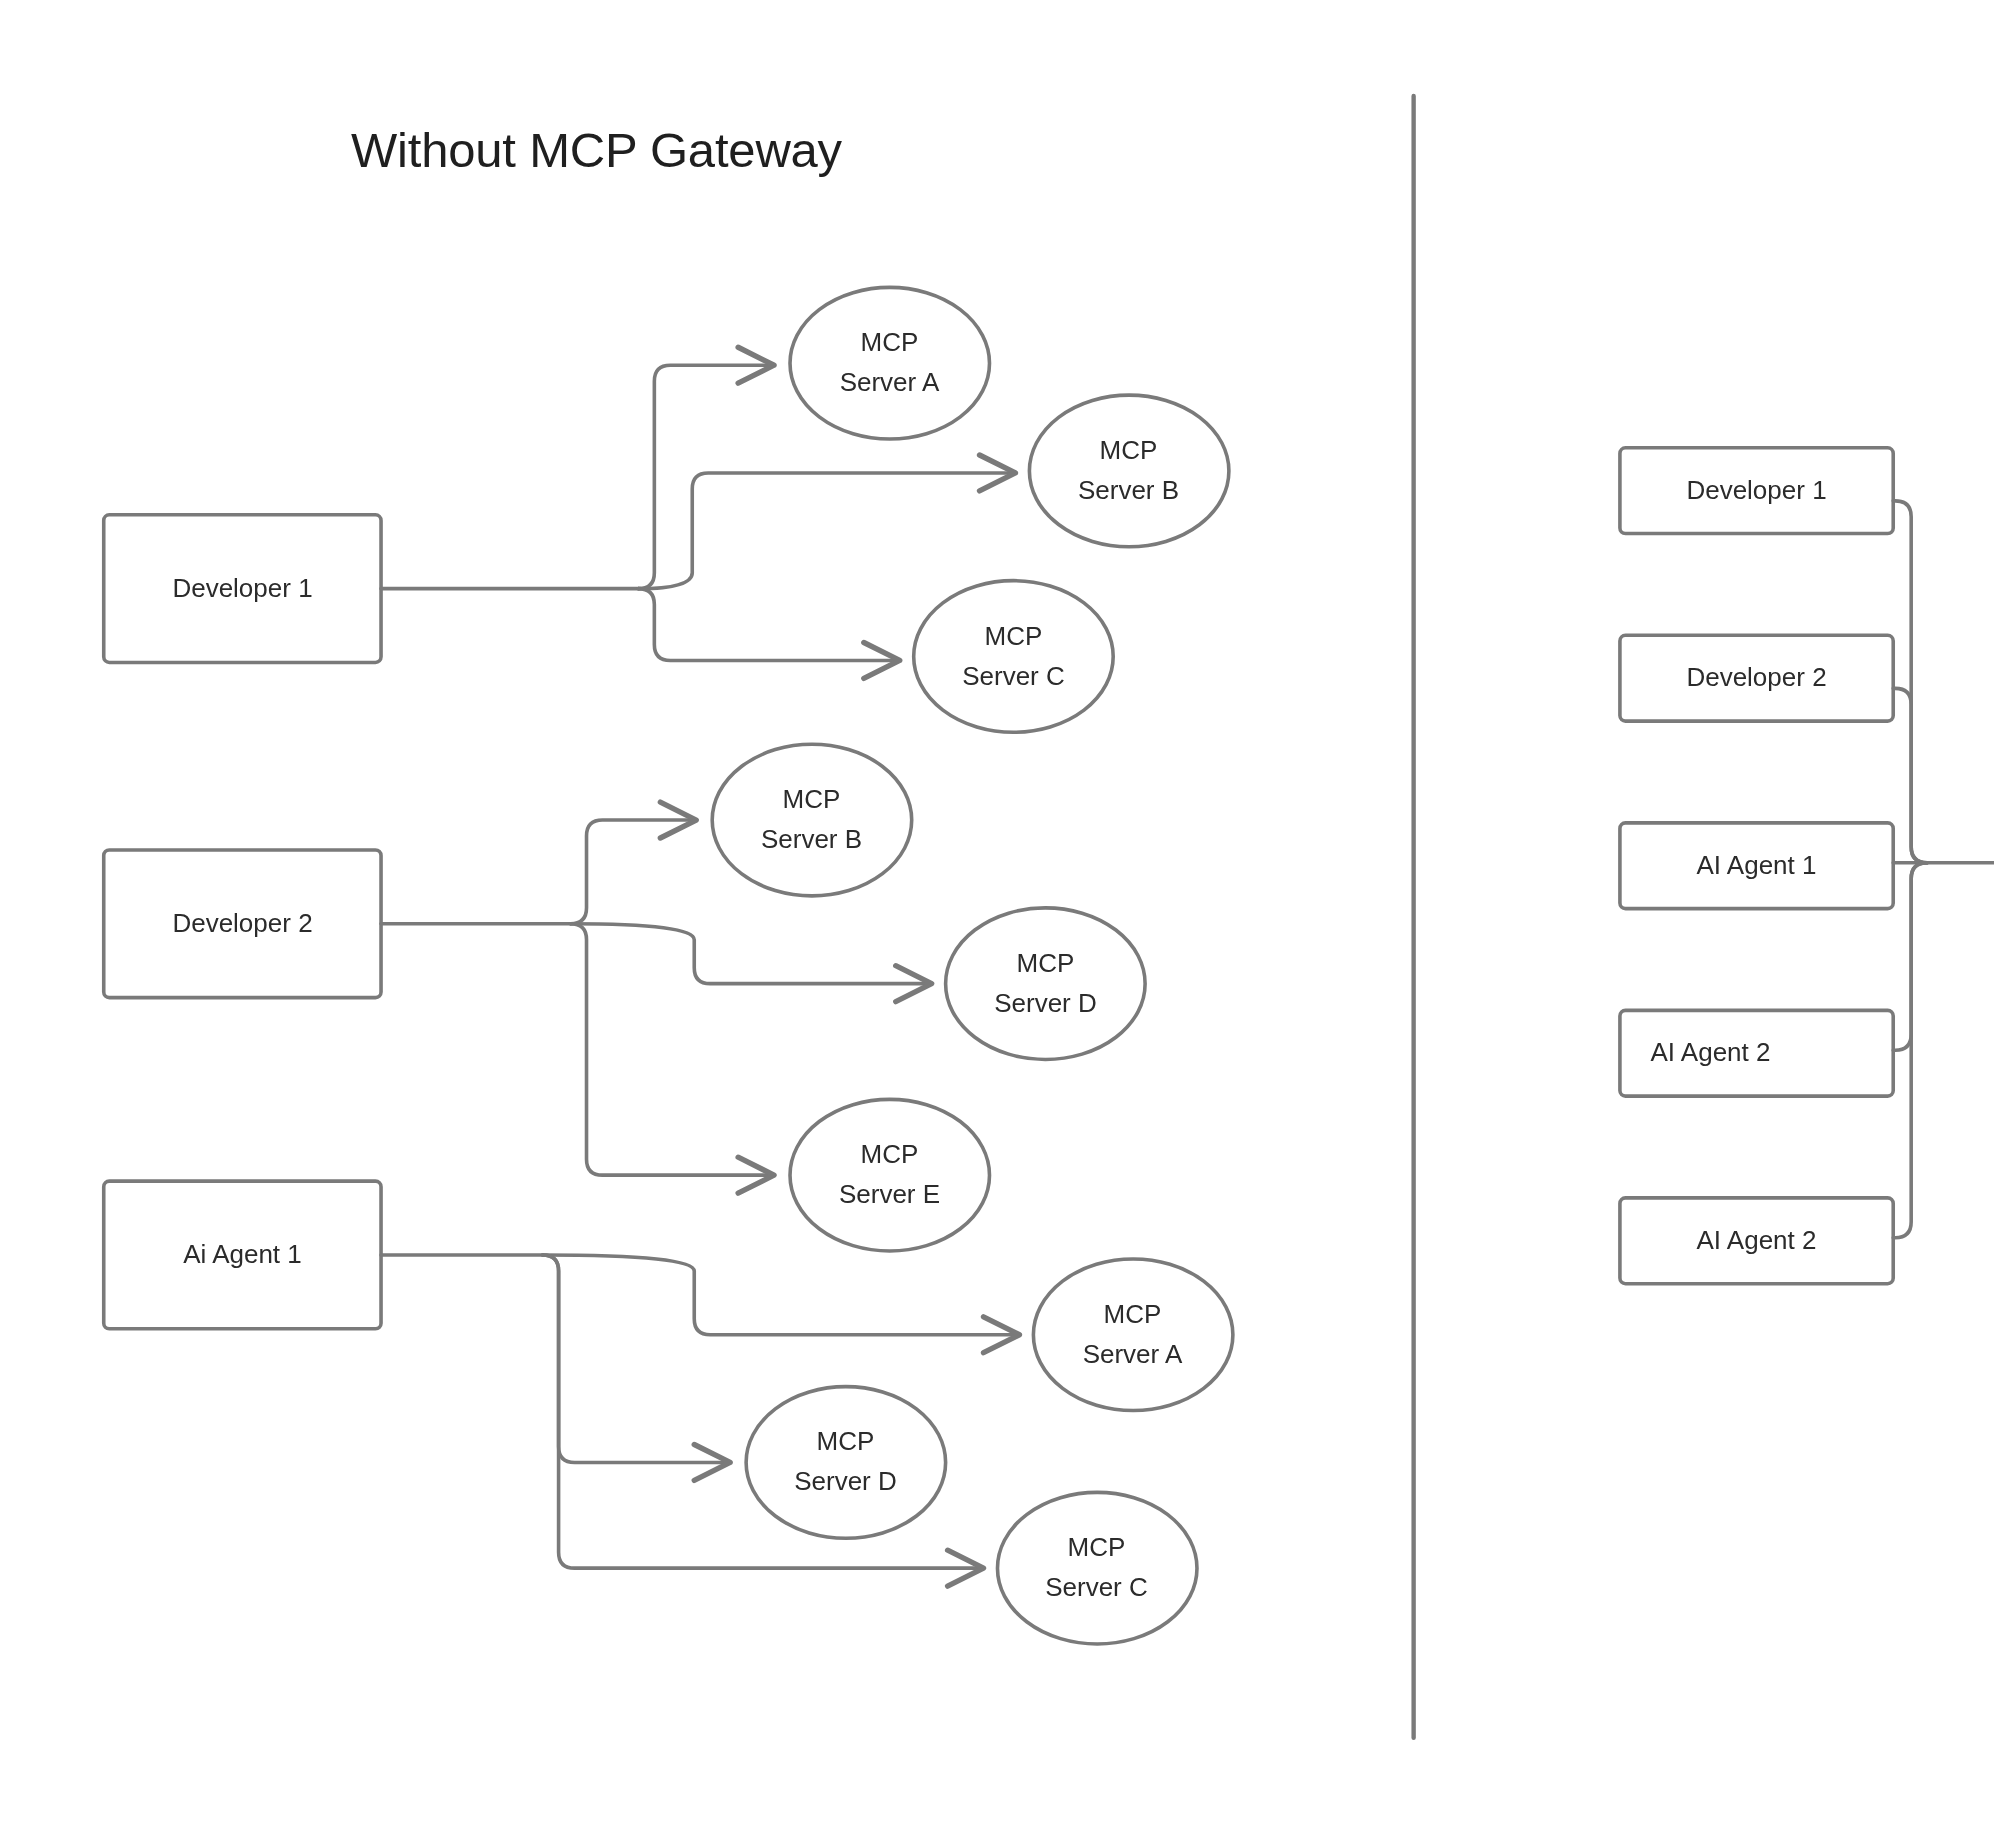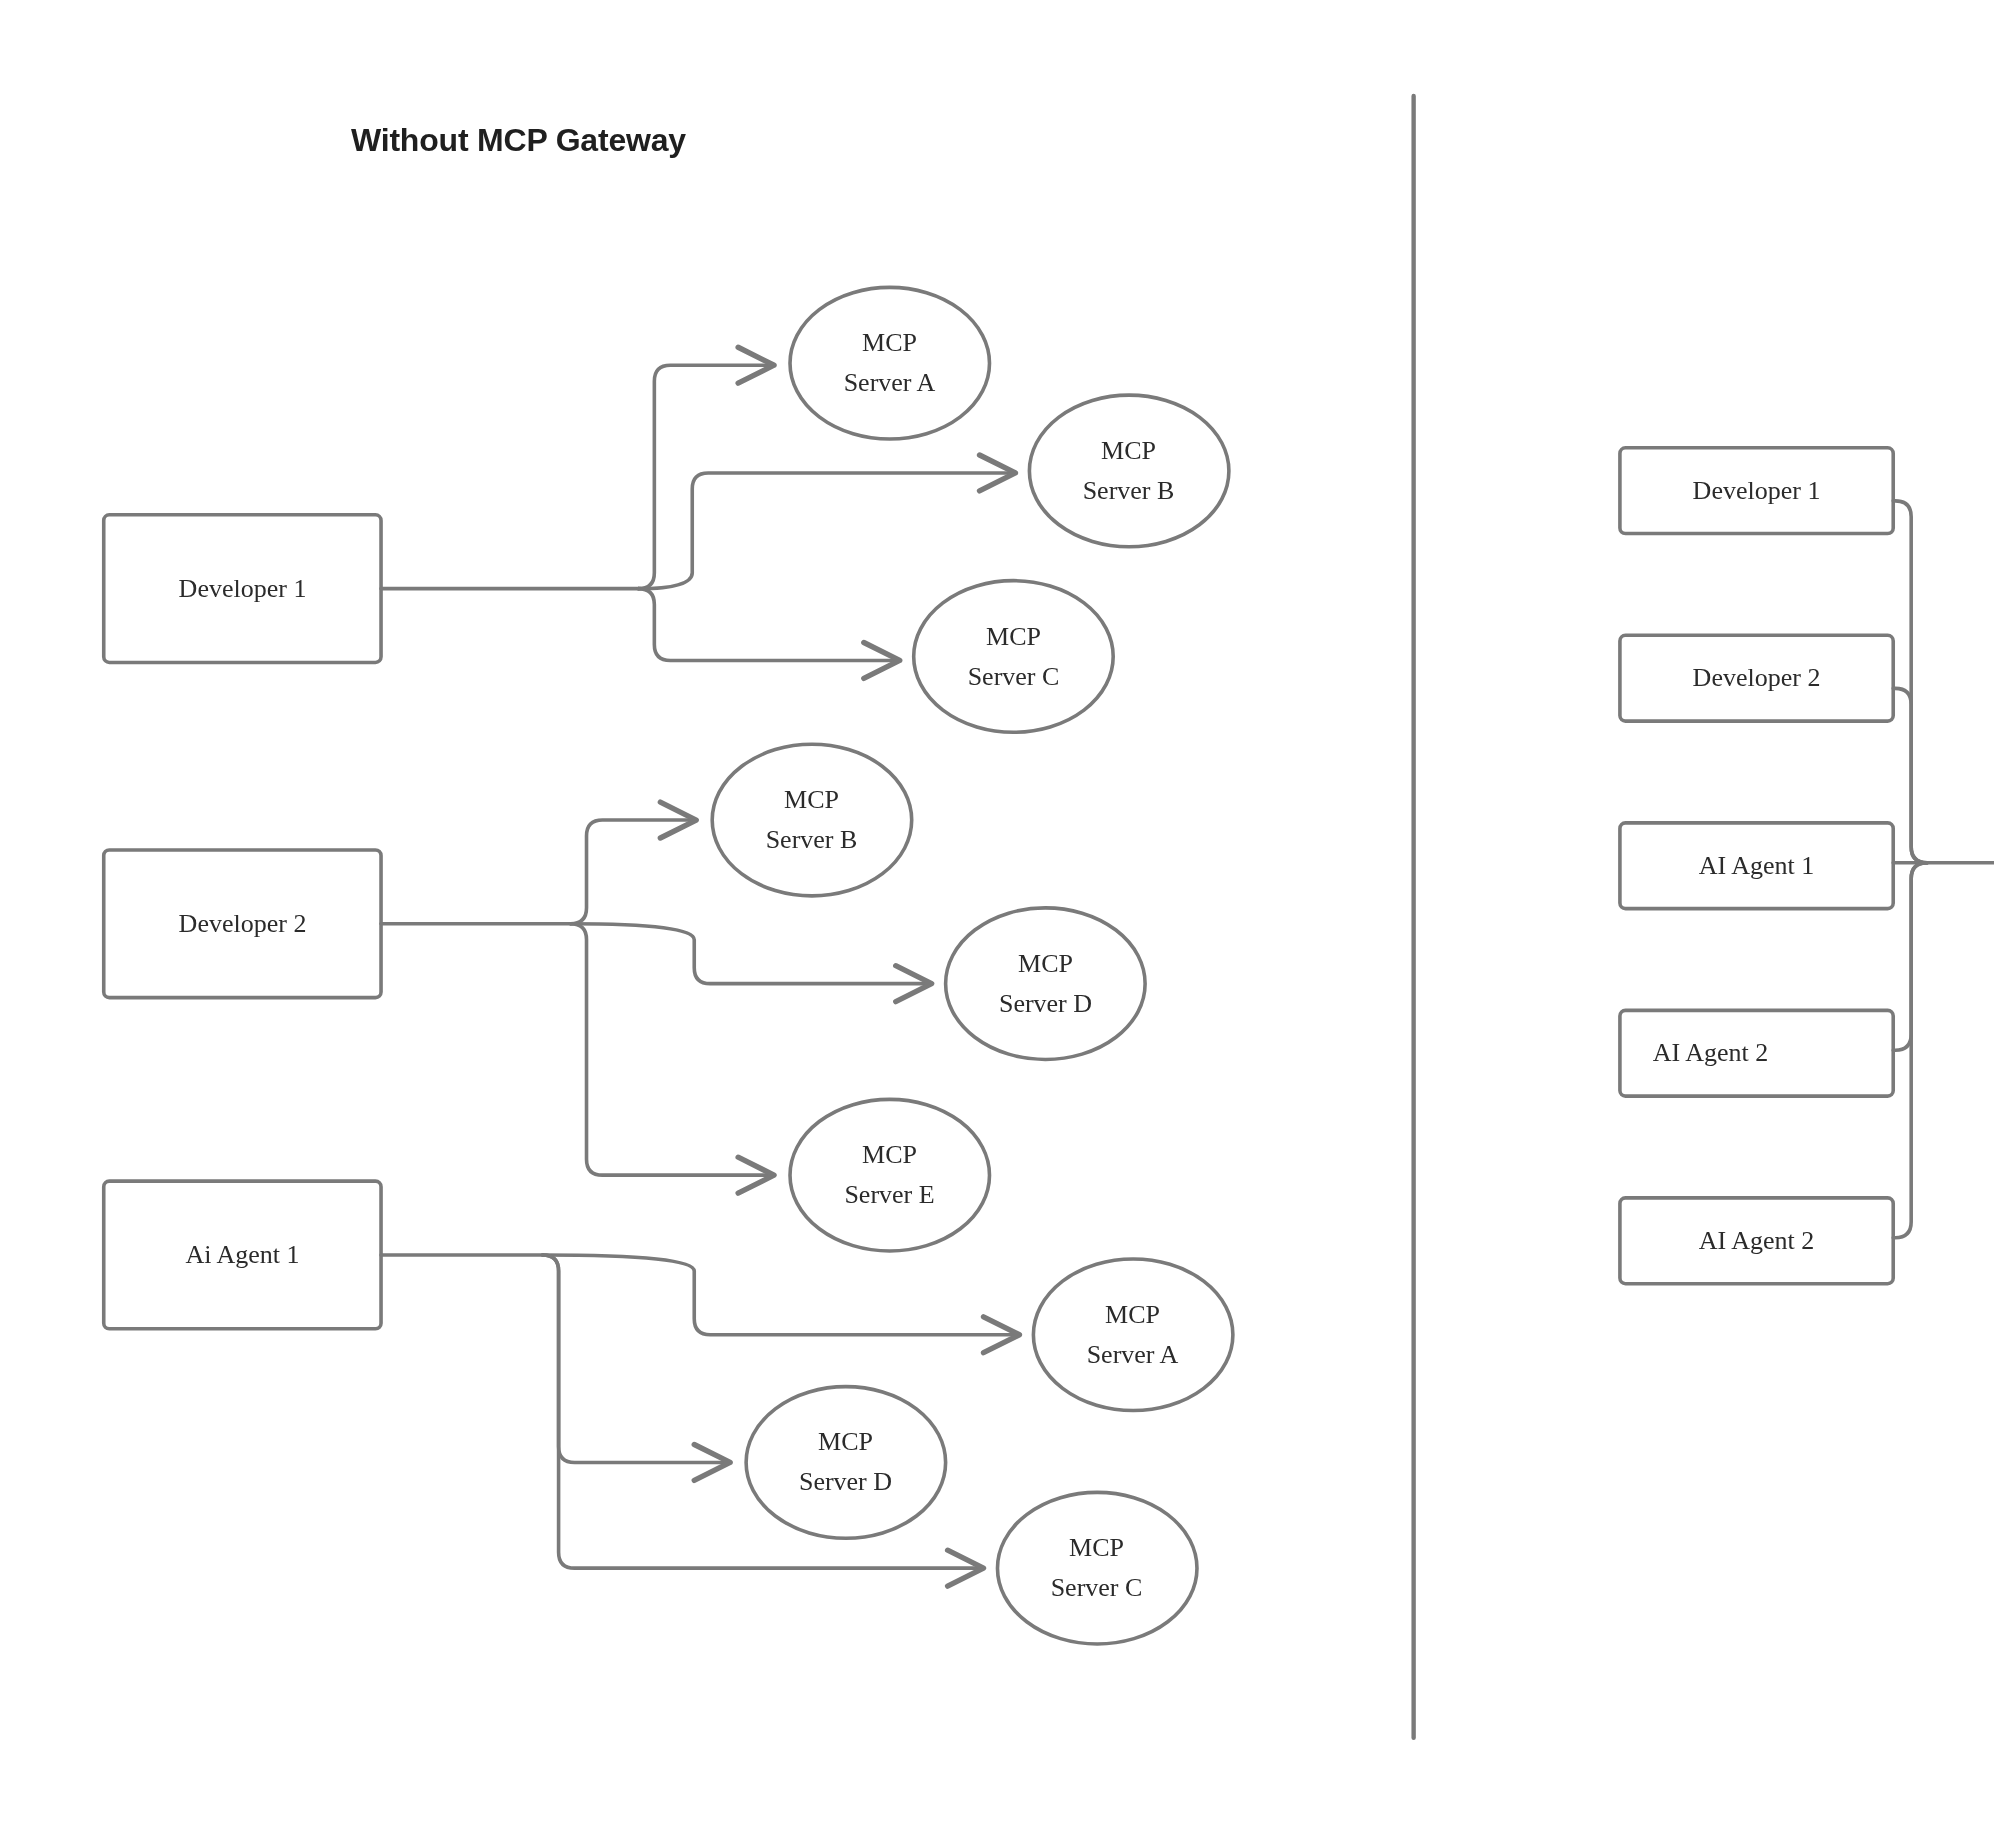--- a/index.html
+++ b/index.html
@@ -1,25 +1,25 @@
 <!DOCTYPE html>
 <html style="font-size:6.4px"><head>
 <meta charset="utf-8">
 <style>
   html,body{margin:0;padding:0;background:#ffffff;}
   body{width:3012px;height:1842px;overflow:hidden;
        font-family:"Liberation Sans","DejaVu Sans",sans-serif;}
   #stage{position:relative;width:3012px;height:1842px;background:#ffffff;}
   svg.layer{position:absolute;left:0;top:0;width:3012px;height:1842px;}
-  .panel-title{position:absolute;color:#1f1f1f;font-weight:700;
-       font-size:32px;letter-spacing:-0.2px;white-space:nowrap;}
+  .panel-title{position:absolute;color:#1f1f1f;font-weight:400;
+       font-size:49px;letter-spacing:-0.2px;white-space:nowrap;}
   .node-label{position:absolute;display:flex;flex-direction:column;
        align-items:center;justify-content:center;text-align:left;
        color:#2b2b2b;font-size:26px;line-height:1.52;
-       pointer-events:none;white-space:nowrap;font-family:Liberation Serif, serif;}
+       pointer-events:none;white-space:nowrap;}
   .node-label span{display:block;}
 </style>
 </head>
 <body>
 
 <div id="stage">
 
   <svg class="layer" viewBox="0 0 7549 4616">
     <defs>
       <marker id="arw" viewBox="0 0 12 12" refX="11" refY="6" markerWidth="12" markerHeight="12" orient="auto-start-reverse">

